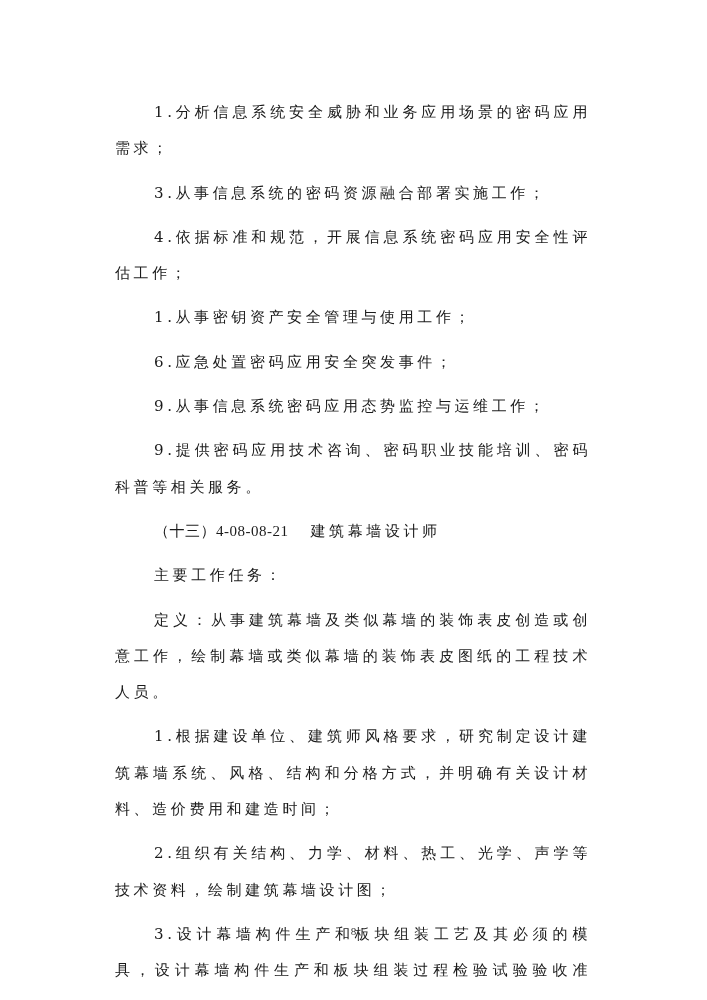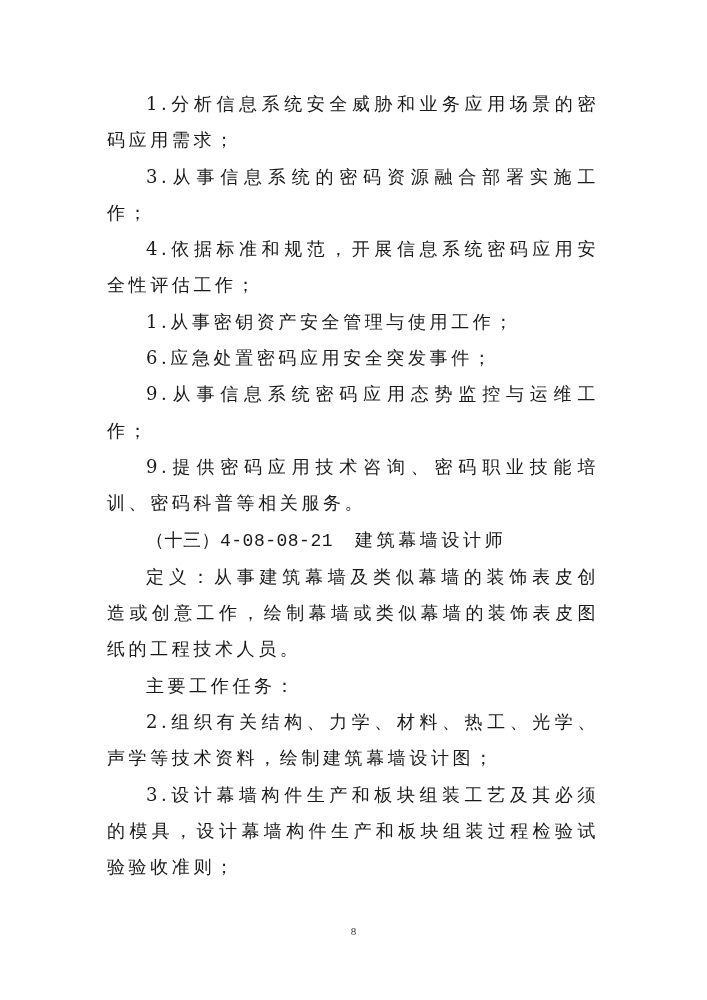--- a/index.html
+++ b/index.html
@@ -23,34 +23,34 @@
     height: 1000px;
     background: #ffffff;
   }
   .content {
     position: absolute;
     left: 107px;
     top: 86px;
     width: 492px;
   }
   .para {
-    margin: 0;
-    font-size: 18px;
+    margin: 8px;
+    font-size: 15px;
     line-height: 36.3px;
     letter-spacing: 3.6px;
     text-align: justify;
     text-indent: 39px;
     white-space: normal;
     word-break: break-all;
   }
   .para.heading {
     letter-spacing: 0;
   }
   .heading .h-prefix {
-    font-family: Liberation Mono, monospace;
+    font-family: Liberation Serif, serif;
     font-weight: normal;
     letter-spacing: 0.5px;
   }
   .heading .h-title {
     margin-left: 22px;
     letter-spacing: 3.6px;
   }
   .page-number {
     position: absolute;
     left: 0;
@@ -73,22 +73,23 @@
     <p class="para">4.依据标准和规范，开展信息系统密码应用安全性评估工作；</p>
     <p class="para">1.从事密钥资产安全管理与使用工作；</p>
     <p class="para">6.应急处置密码应用安全突发事件；</p>
     <p class="para">9.从事信息系统密码应用态势监控与运维工作；</p>
     <p class="para">9.提供密码应用技术咨询、密码职业技能培训、密码科普等相关服务。</p>
 
     <p class="para heading">
       <span class="h-prefix">（十三）4-08-08-21</span><span class="h-title">建筑幕墙设计师</span>
     </p>
 
+    <p class="para">主要工作任务：</p>
     <p class="para">定义：从事建筑幕墙及类似幕墙的装饰表皮创造或创意工作，绘制幕墙或类似幕墙的装饰表皮图纸的工程技术人员。</p>
-    <p class="para">主要工作任务：</p>
 
+    <p class="para">1.根据建设单位、建筑师风格要求，研究制定设计建筑幕墙系统、风格、结构和分格方式，并明确有关设计材料、造价费用和建造时间；</p>
     <p class="para">2.组织有关结构、力学、材料、热工、光学、声学等技术资料，绘制建筑幕墙设计图；</p>
     <p class="para">3.设计幕墙构件生产和板块组装工艺及其必须的模具，设计幕墙构件生产和板块组装过程检验试验验收准则；</p>
 
   </div>
 
   <div class="page-number">8</div>
 </div>
 
 </body></html>

